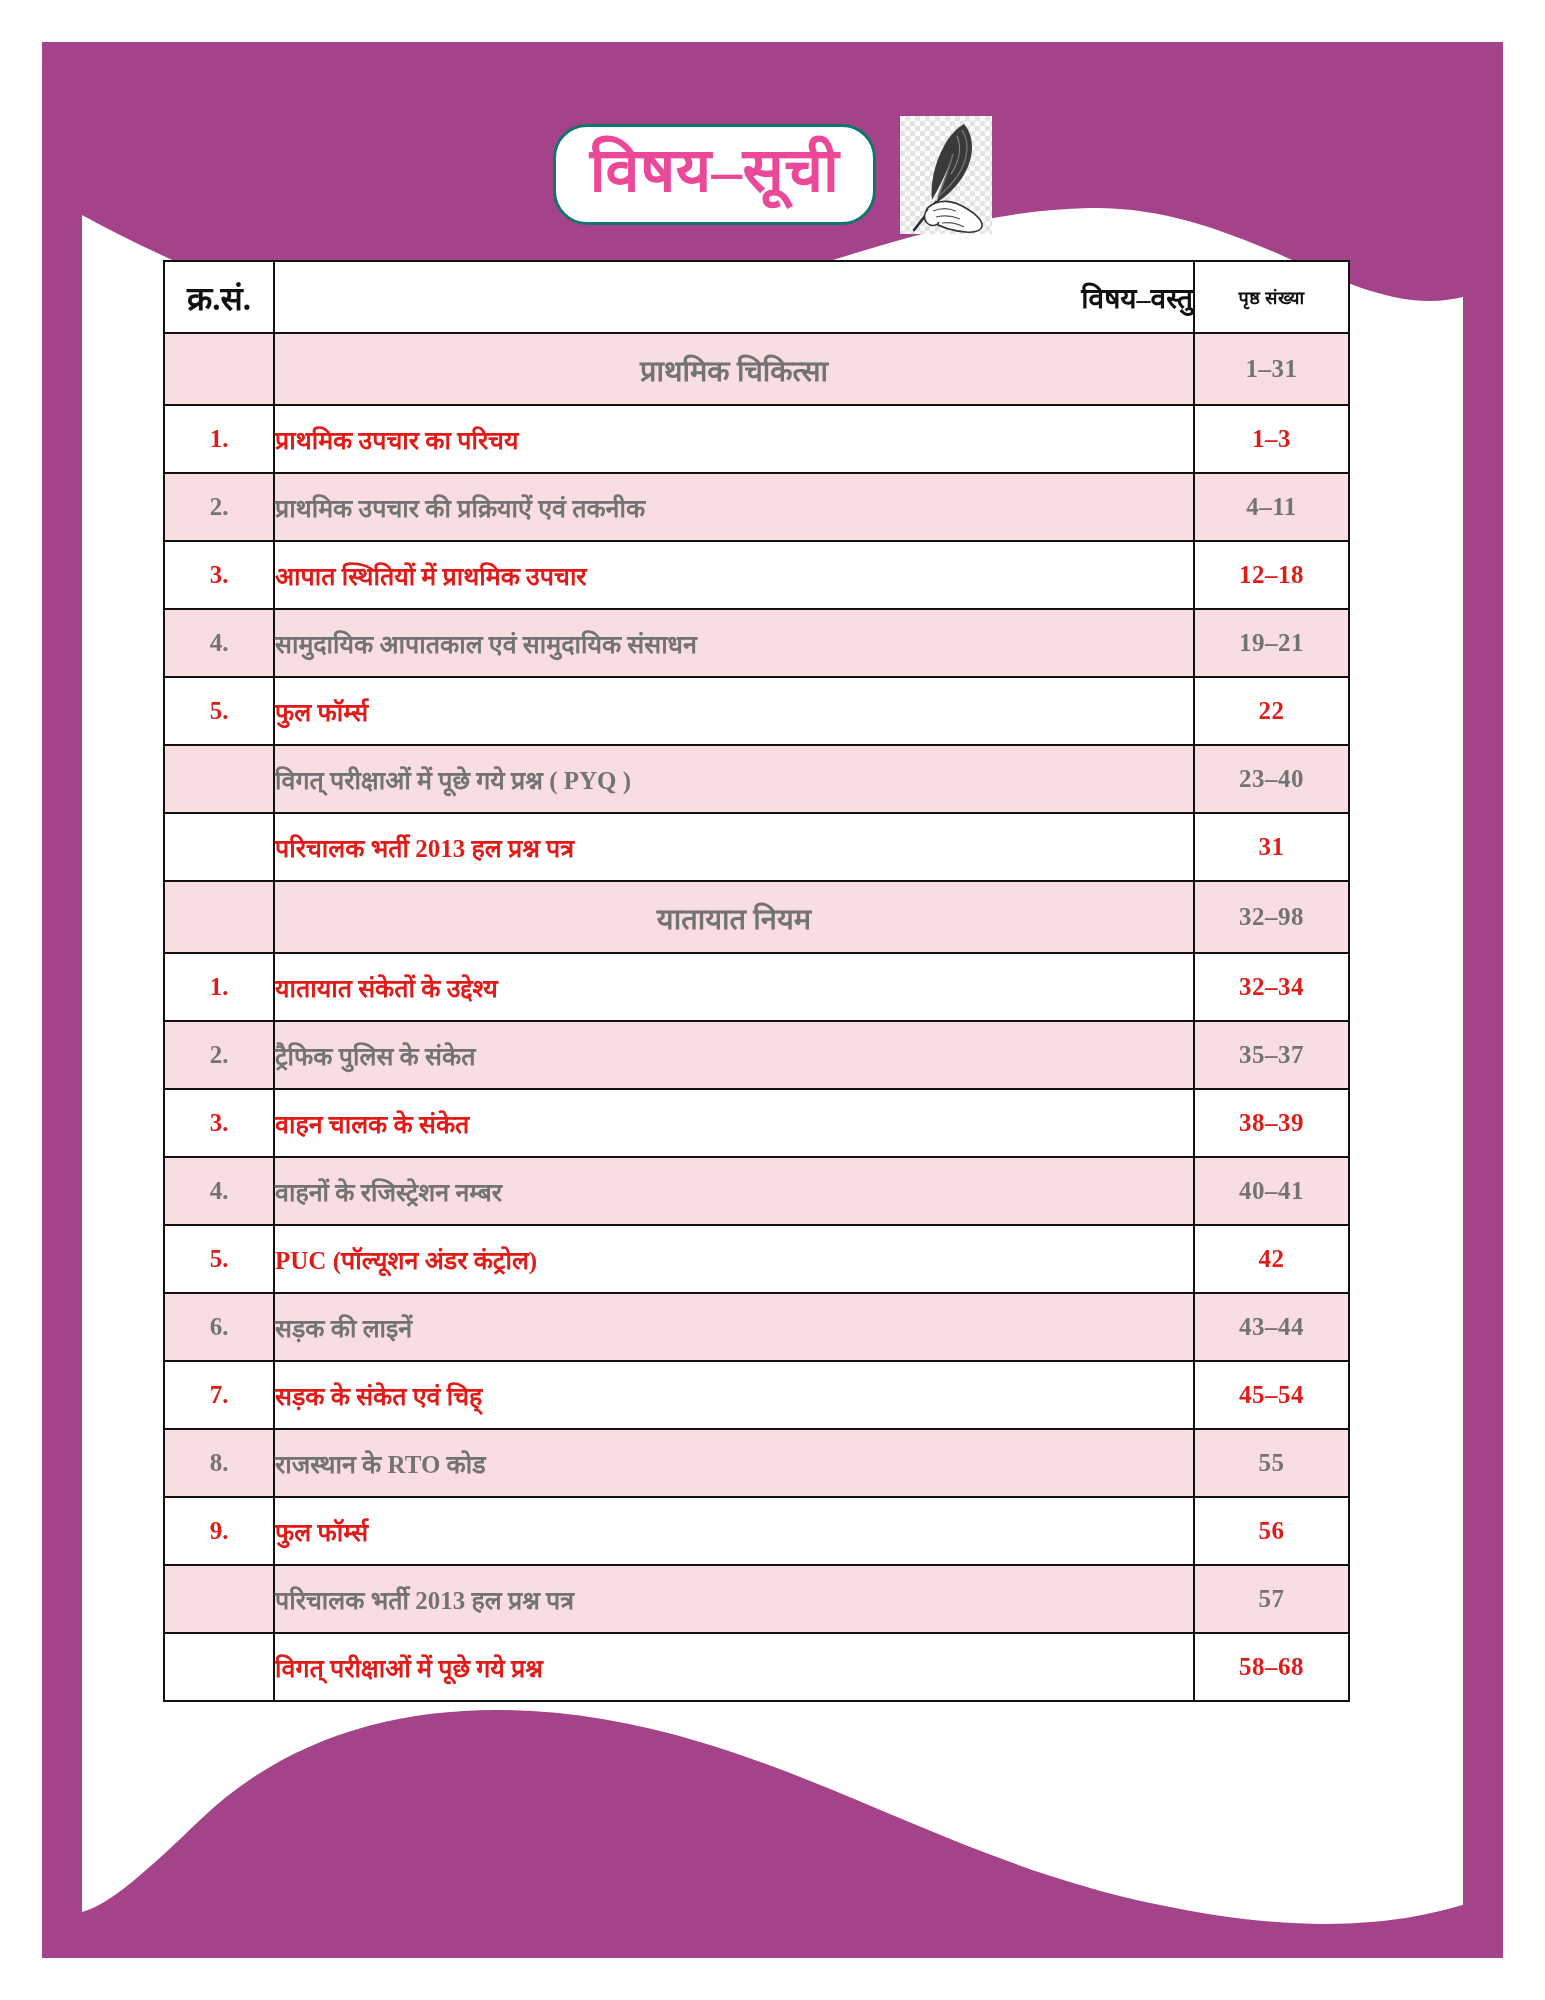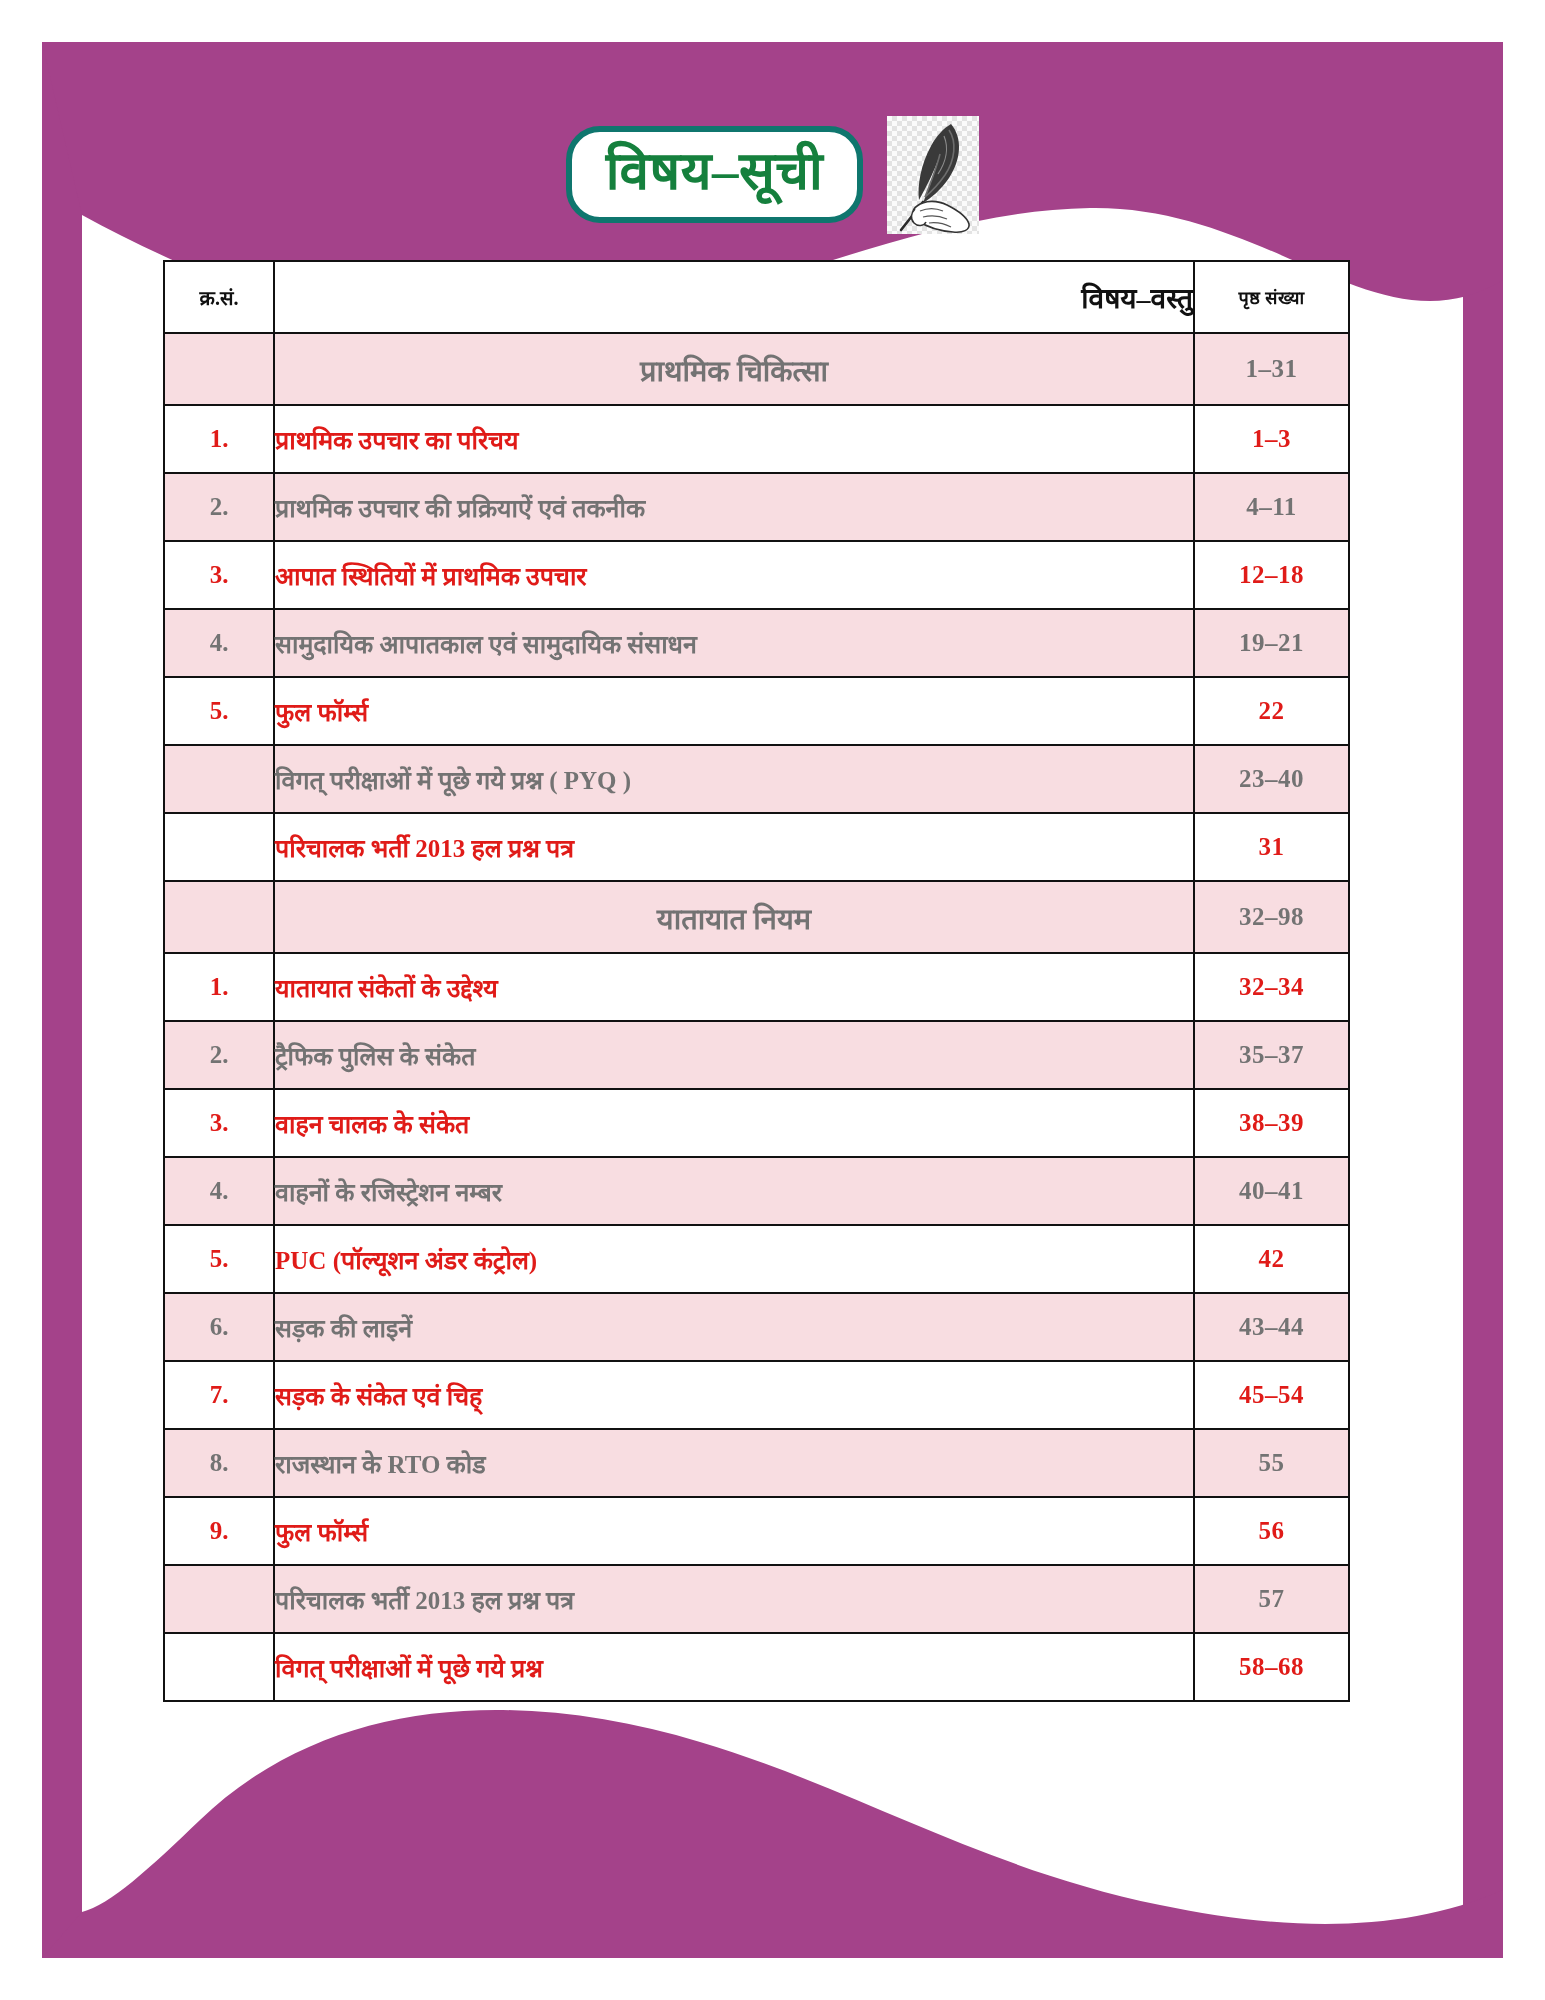--- a/index.html
+++ b/index.html
@@ -37,25 +37,25 @@
     left: 0;
     top: 112px;
     width: 1545px;
     height: 125px;
     display: flex;
     align-items: center;
     justify-content: center;
     gap: 24px;
   }
   .title-pill {
-    border: 6px solid #0f766e;
+    border: 3px solid #0f766e;
     border-radius: 34px;
     padding: 6px 34px 12px 34px;
-    color: #15803d;
-    font-size: 53px;
+    color: #ec4899;
+    font-size: 61px;
     font-weight: bold;
     line-height: 1.25;
     letter-spacing: 0.5px;
     white-space: nowrap;
     background: #ffffff;
   }
   .quill-box {
     width: 92px;
     height: 118px;
     position: relative;
@@ -114,21 +114,21 @@
     font-size: 26px;
     letter-spacing: 0.5px;
   }
   
   tr.head td {
     height: 66px;
     background: #ffffff;
     font-size: 28px;
   }
   tr.head td.body { text-align: right; padding-left: 12px; }
-  tr.head td.sn { font-size: 20px; }
+  tr.head td.sn { font-size: 33px; }
   tr.head td.pg { font-size: 18px; }
 
   
   tr.section td.body {
     text-align: center;
     padding-left: 0;
     font-size: 29px;
   }
   tr.section td { height: 66px; }
 

